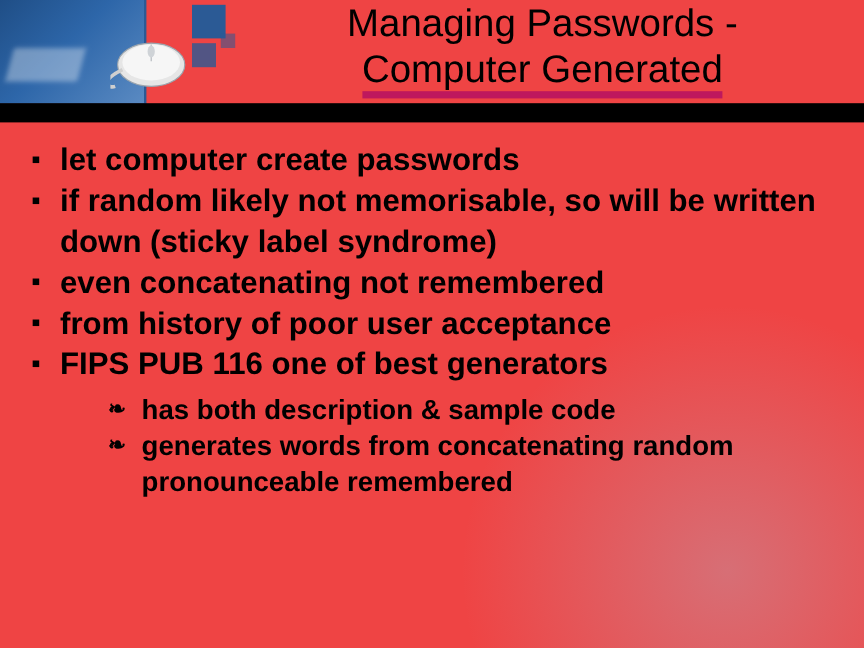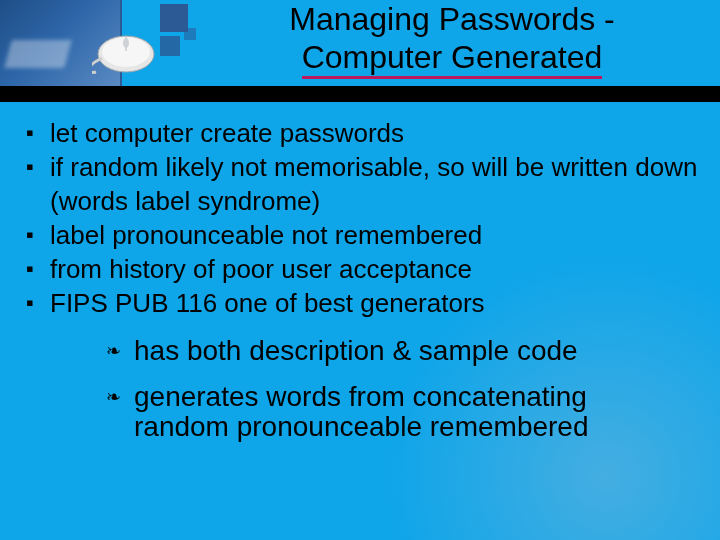--- a/index.html
+++ b/index.html
@@ -9,21 +9,21 @@
     height: 540px;
     font-family: Arial, Helvetica, sans-serif;
     background: #ffffff;
     overflow: hidden;
     position: relative;
   }
   .slide {
     width: 720px;
     height: 540px;
     position: relative;
-    background: #0ea5e9;
+    background: #ef4444;
   }
   
   .bg-hint {
     position: absolute;
     right: 0;
     bottom: 0;
     width: 380px;
     height: 320px;
     background: radial-gradient(circle at 70% 80%, rgba(170,190,210,0.35), rgba(255,255,255,0) 60%);
     pointer-events: none;
@@ -78,21 +78,21 @@
     right: 18px;
     top: 0;
     width: 500px;
     text-align: center;
     font-size: 32px;
     line-height: 38px;
     color: #000;
   }
   .title .underline {
     display: inline-block;
-    border-bottom: 3px solid #be185d;
+    border-bottom: 6px solid #be185d;
     padding-bottom: 0px;
   }
   
   .black-bar {
     position: absolute;
     left: 0;
     top: 86px;
     width: 100%;
     height: 16px;
     background: #000;
@@ -102,20 +102,21 @@
     position: absolute;
     top: 116px;
     left: 22px;
     right: 18px;
     color: #000;
   }
   ul.main {
     list-style: none;
     padding: 0;
     margin: 0;
+    font-weight: bold;
   }
   ul.main > li {
     position: relative;
     padding-left: 28px;
     font-size: 26px;
     line-height: 34px;
     margin: 0;
   }
   ul.main > li::before {
     content: "\25AA"; 
@@ -126,23 +127,23 @@
     color: #000;
   }
   ul.sub {
     list-style: none;
     padding: 0;
     margin: 6px 0 0 40px;
   }
   ul.sub > li {
     position: relative;
     padding-left: 28px;
-    font-size: 28px;
+    font-size: 23px;
     line-height: 30px;
-    margin: 16px;
+    margin: 0;
   }
   ul.sub > li::before {
     content: "\2767"; 
     position: absolute;
     left: 0;
     top: 0;
     font-size: 18px;
     color: #000;
   }
 </style>
@@ -172,22 +173,22 @@
       <span>Managing Passwords -</span><br>
       <span class="underline">Computer Generated</span>
     </div>
 
     <div class="black-bar"></div>
   </div>
 
   <div class="content">
     <ul class="main">
       <li><span>let computer create passwords</span></li>
-      <li><span>if random likely not memorisable, so will be written down (words label syndrome)</span></li>
-      <li><span>label pronounceable not remembered</span></li>
+      <li><span>if random likely not memorisable, so will be written down (sticky label syndrome)</span></li>
+      <li><span>even concatenating not remembered</span></li>
       <li><span>from history of poor user acceptance</span></li>
       <li>
         <span>FIPS PUB 116 one of best generators</span>
         <ul class="sub">
           <li><span>has both description &amp; sample code</span></li>
           <li><span>generates words from concatenating random pronounceable remembered</span></li>
         </ul>
       </li>
     </ul>
   </div>

